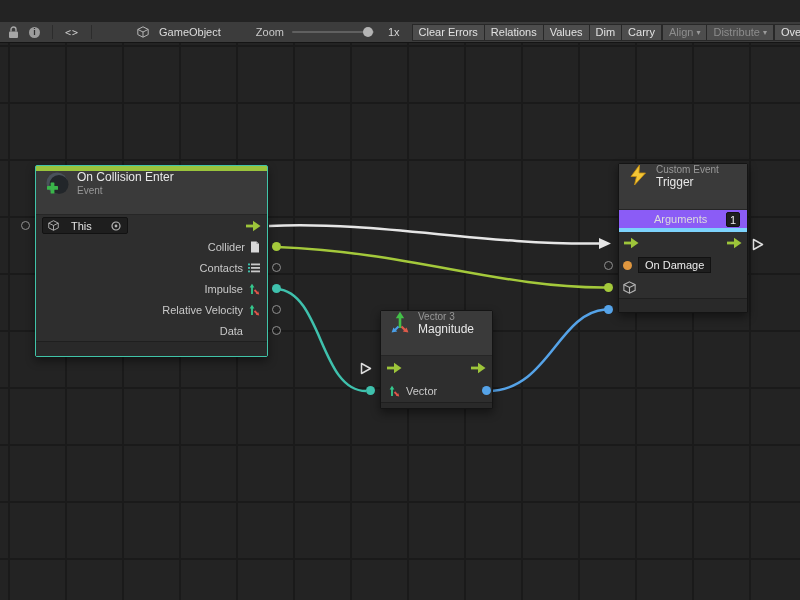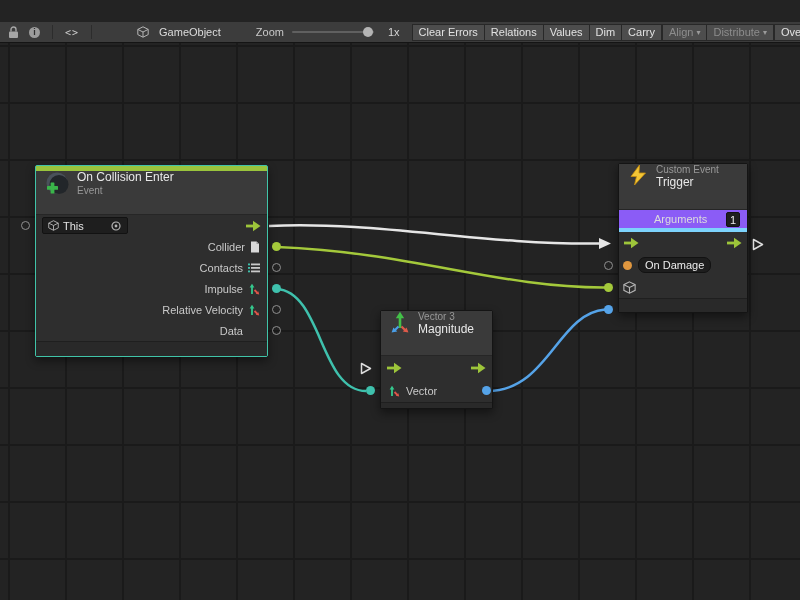--- a/index.html
+++ b/index.html
@@ -59,28 +59,28 @@
   .tcol{display:flex;flex-direction:column;justify-content:center;line-height:1.15}
   .tmain{font-size:12px;color:#e8e8e8}
   .tsub{font-size:10px;color:#989898}
   .body{background:#2e2e2e}
   .ftr{background:#292929;border-top:1px solid #1f1f1f}
   .row{display:flex;align-items:center;font-size:11px;color:#c9c9c9;box-sizing:border-box}
   .row.split{justify-content:space-between;padding:0 6px}
   .row.out{justify-content:flex-end;gap:5px;padding-right:7px}
   .row.in{justify-content:flex-start;gap:6px;padding-left:4px}
   .row.datarow{padding-right:24px}
-  .this-chip{display:flex;align-items:center;gap:4px;background:#1e1e1e;border:1px solid #121212;border-radius:2px;
+  .this-chip{display:flex;align-items:center;gap:12px;background:#1e1e1e;border:1px solid #121212;border-radius:2px;
     height:17px;padding:0 5px;min-width:86px;box-sizing:border-box;color:#e3e3e3}
   .this-chip .lbl{flex:1}
   .args{height:22px;background:#8b5cf6;display:flex;align-items:center;justify-content:space-between;
     padding:0 7px 0 35px;font-size:11px;color:#dcdcdc;border-bottom:4px solid #7dd3fc;box-sizing:border-box}
   .mini-field{background:#1e1e1e;border:1px solid #121212;border-radius:2px;min-width:14px;height:15px;
     line-height:14px;text-align:center;color:#ececec;font-size:11px;padding:0 3px;box-sizing:border-box}
-  .str-field{background:#1e1e1e;border:1px solid #121212;border-radius:7px;height:16px;line-height:15px;
+  .str-field{background:#1e1e1e;border:1px solid #121212;border-radius:0;height:16px;line-height:15px;
     padding:0 6px;color:#ececec;font-size:11px;box-sizing:border-box}
   .pdot{width:9px;height:9px;border-radius:50%;flex:none}
   .dot{position:absolute;width:9px;height:9px;border-radius:50%;z-index:4;box-sizing:border-box}
   .dot.hollow{background:transparent;border:1.5px solid #8f8f8f}
   .tri{position:absolute;z-index:4}
   .ic{display:inline-flex;align-items:center;flex:none}
 </style>
 </head>
 <body>
 

